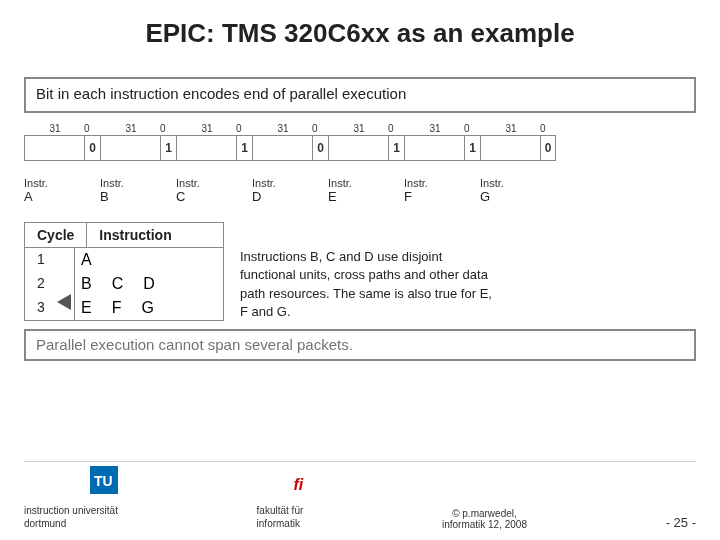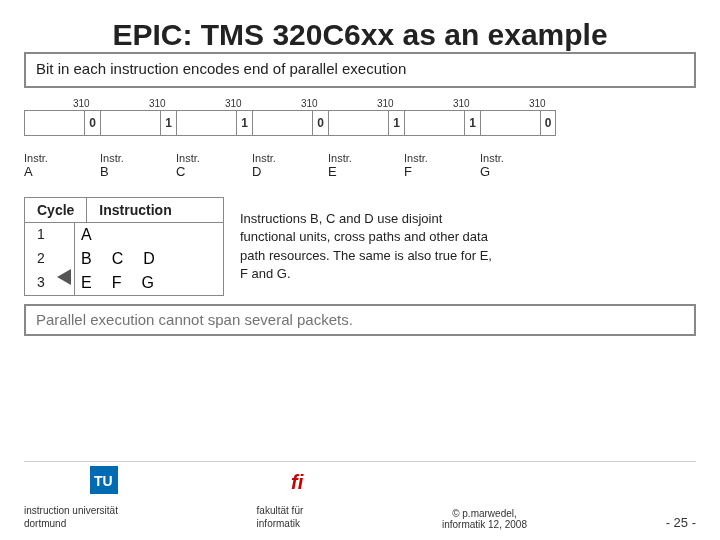--- a/index.html
+++ b/index.html
@@ -15,24 +15,24 @@
     .slide {
       width: 720px;
       height: 540px;
       background: #fff;
       padding: 18px 24px 10px 24px;
       display: flex;
       flex-direction: column;
     }
 
     .title {
-      font-size: 30px;
+      font-size: 26px;
       font-weight: bold;
       text-align: center;
-      margin-bottom: 0;
+      margin-bottom: 28px;
       color: #222;
     }
 
     .parallel-box {
       border: 2px solid #888;
       padding: 6px 10px 8px 10px;
       margin-bottom: 10px;
     }
 
     .parallel-text {
@@ -85,21 +85,21 @@
     .header-row {
       display: flex;
       flex-direction: row;
       font-size: 10px;
       color: #333;
       margin-bottom: 1px;
     }
 
     .hdr-wide {
       width: 60px;
-      text-align: right;
+      text-align: center;
       padding-left: 2px;
     }
 
     .hdr-narrow {
       width: 16px;
       text-align: left;
     }
 
     
     .instr-labels {
@@ -126,21 +126,21 @@
     .instr-label-bottom {
       font-size: 13px;
       font-weight: normal;
       color: #222;
     }
 
     
     .bottom-section {
       display: flex;
       flex-direction: row;
-      align-items: center;
+      align-items: flex-end;
       gap: 16px;
       margin-bottom: 8px;
     }
 
     .cycle-table {
       border: 1px solid #888;
       min-width: 200px;
     }
 
     .cycle-table-header {
@@ -243,21 +243,21 @@
       gap: 10px;
     }
 
     .footer-text {
       font-size: 10px;
       color: #333;
       line-height: 1.3;
     }
 
     .fi-logo {
-      font-size: 20px;
+      font-size: 16px;
       font-weight: bold;
       color: #c00;
       font-style: italic;
     }
 
     .footer-center {
       font-size: 10px;
       color: #333;
       text-align: center;
     }

